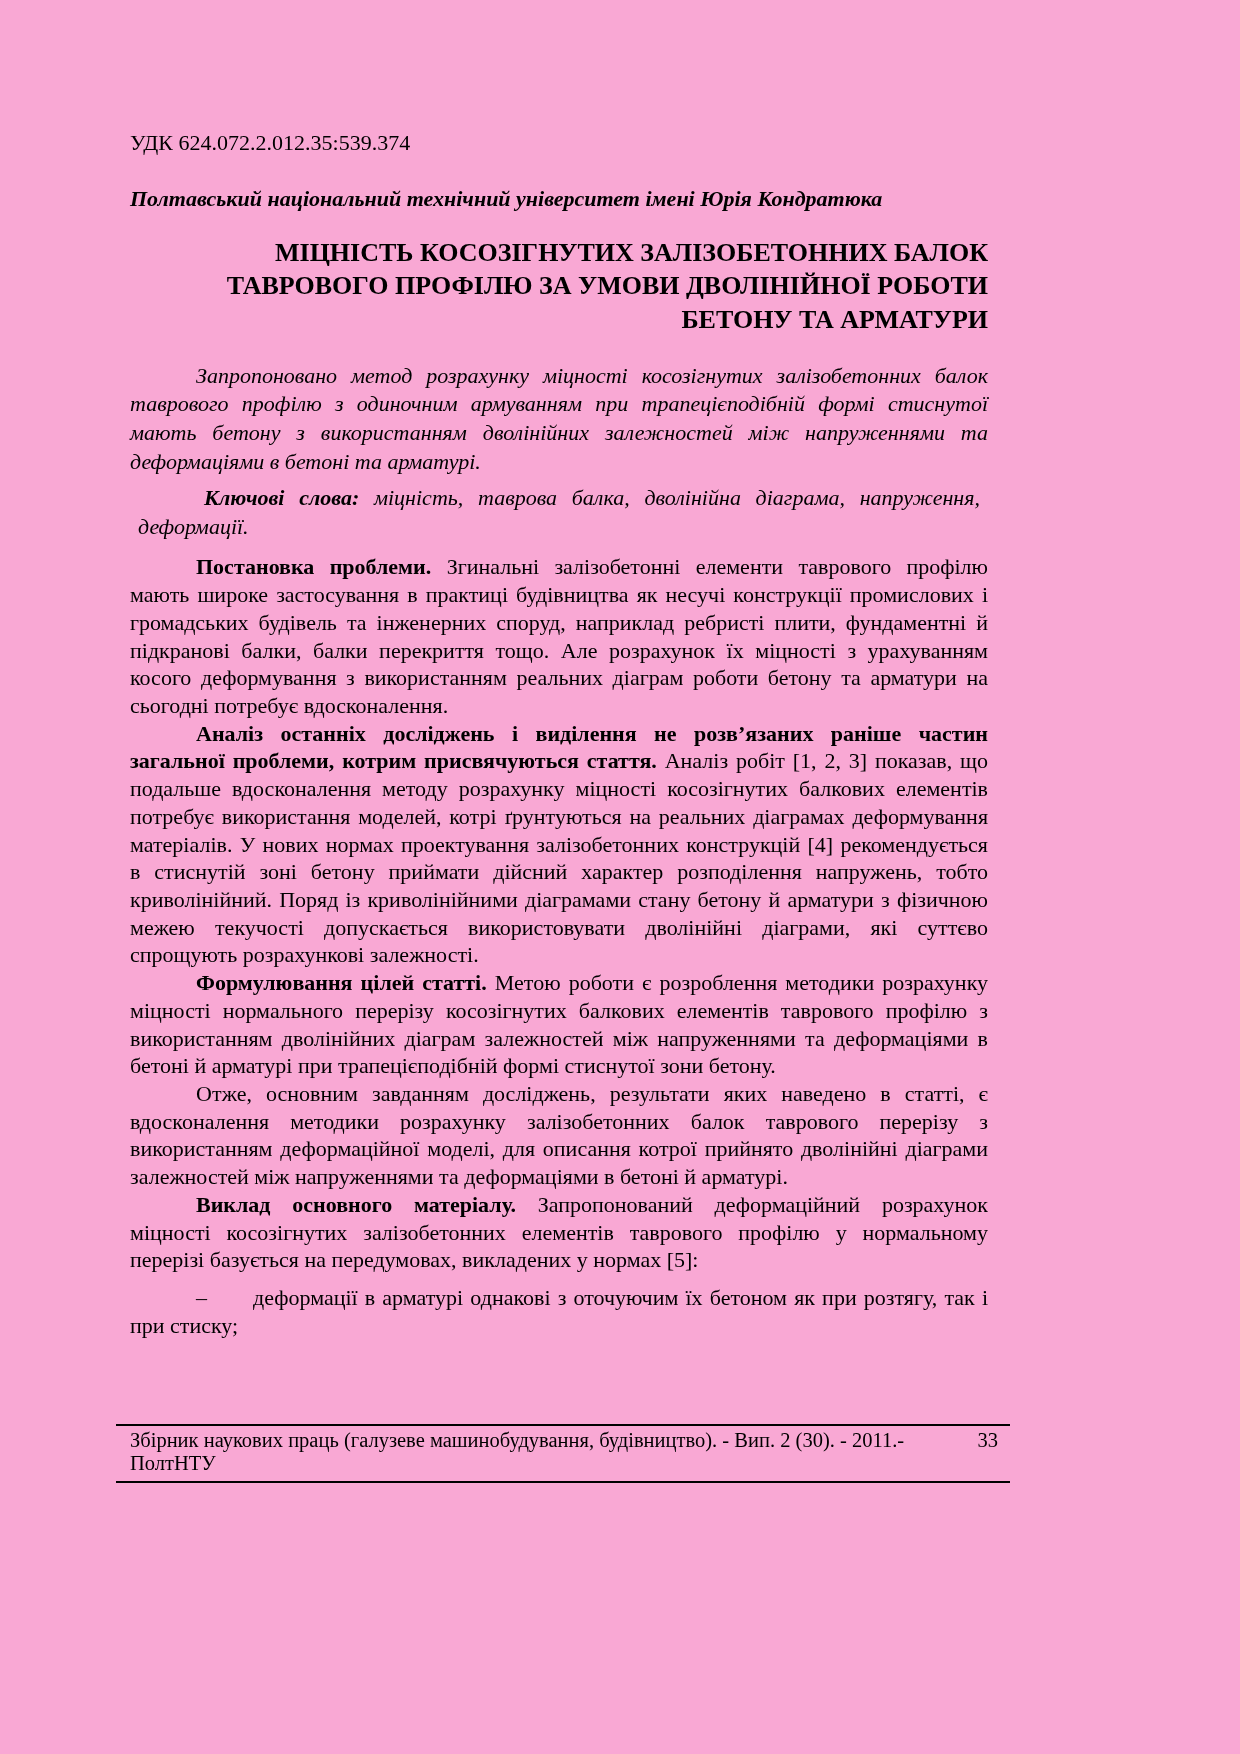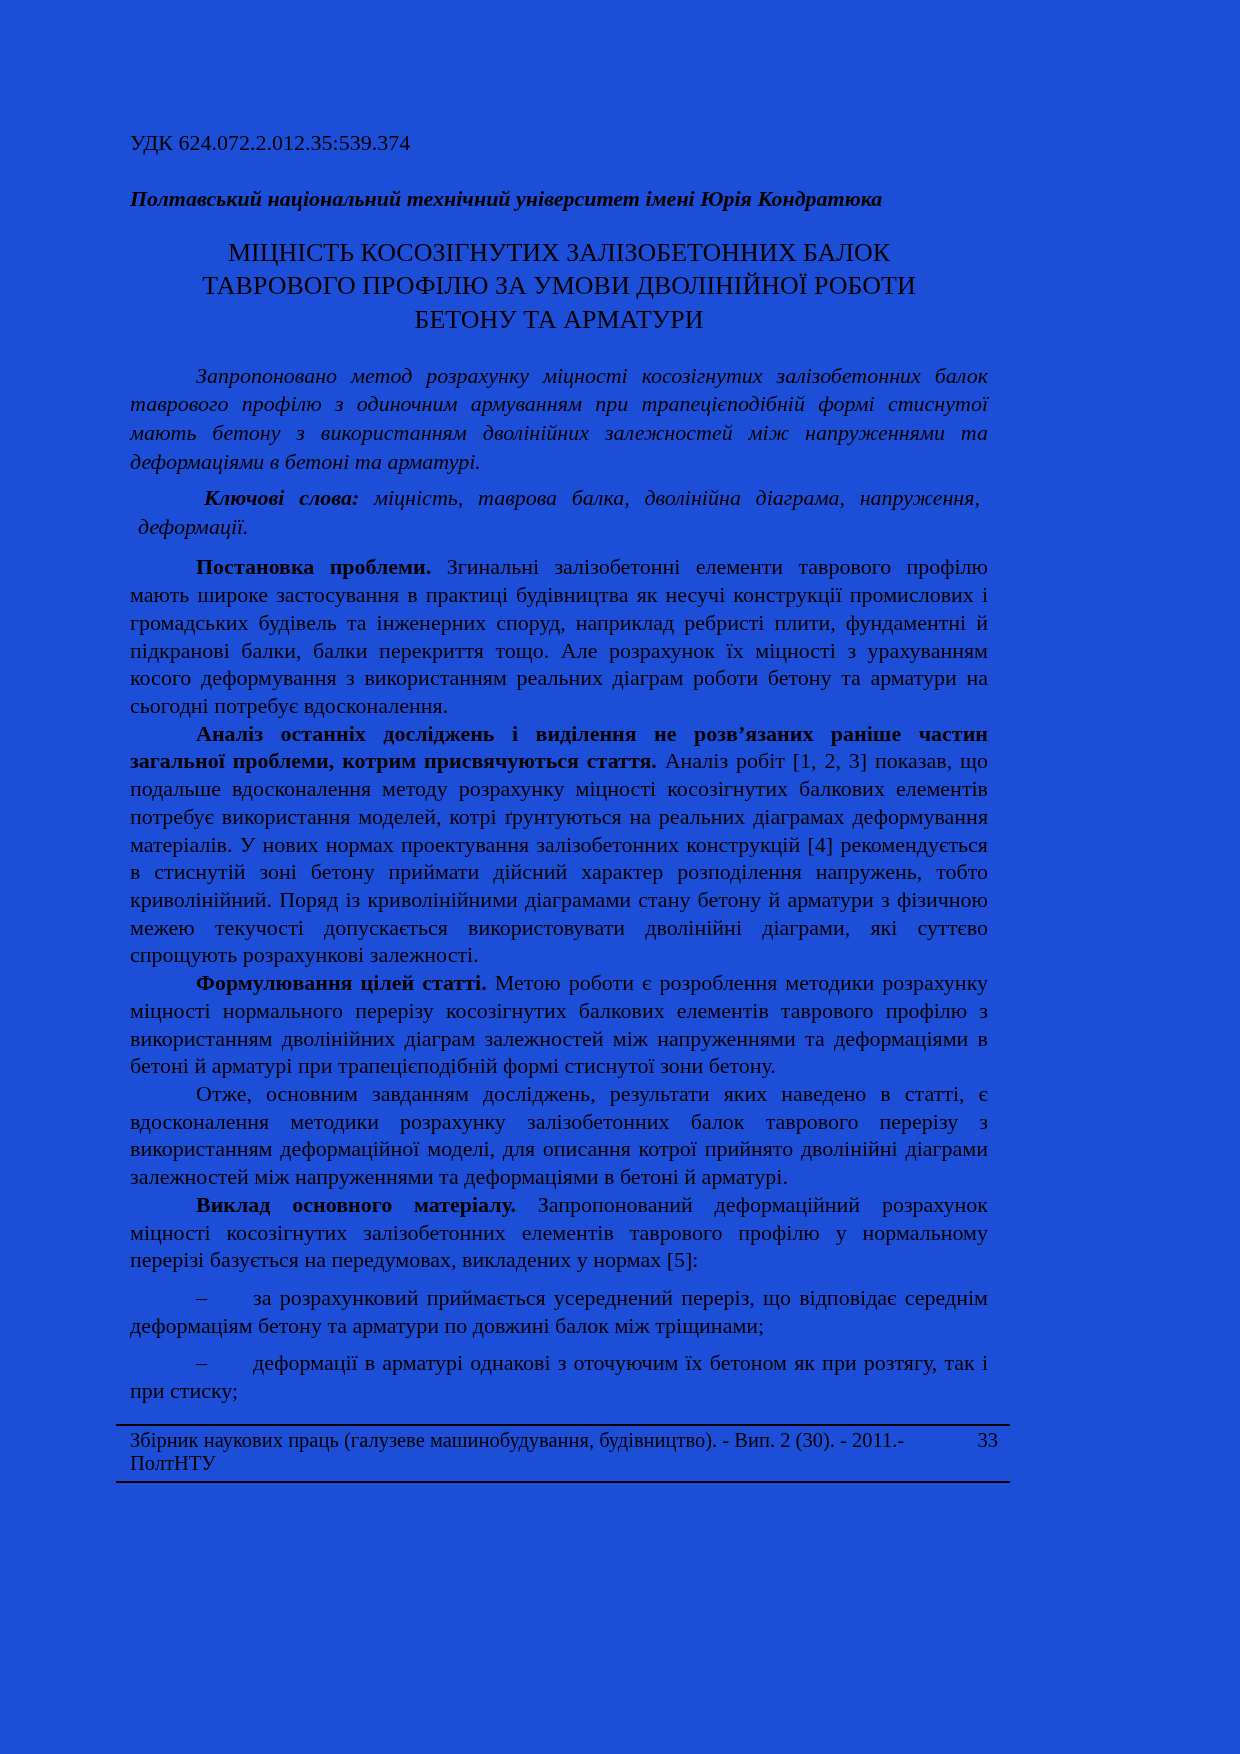--- a/index.html
+++ b/index.html
@@ -3,34 +3,34 @@
 <meta charset="utf-8">
 <title>Сторінка статті</title>
 <style>
   * { box-sizing: border-box; }
   html, body { margin: 0; padding: 0; background: #ffffff; }
   .page {
     position: relative;
     width: 1240px;
     height: 1754px;
     margin: 0 auto;
-    background: #1d4ed8;
+    background: #f9a8d4;
     color: #000000;
     font-family: "Liberation Serif", "DejaVu Serif", serif;
     font-size: 22px;
     padding: 130px 252px 0 130px;
     overflow: hidden;
   }
   .udc { margin: 0 0 30px 0; }
   .authors { font-weight: bold; margin: 0 0 28px 0; }
   .affiliation { font-weight: bold; font-style: italic; margin: 0 0 24px 0; }
   .title {
     font-size: 26px;
-    font-weight: normal;
-    text-align: center;
+    font-weight: bold;
+    text-align: right;
     line-height: 1.28;
     white-space: pre-line;
     margin: 16px 0 26px 0;
   }
   .abstract {
     font-style: italic;
     text-align: justify;
     text-indent: 66px;
     line-height: 1.3;
     margin: 0;
@@ -91,21 +91,20 @@
     <p class="par"><b class="lead">Постановка проблеми.</b> <span>Згинальні залізобетонні елементи таврового профілю мають широке застосування в практиці будівництва як несучі конструкції промислових і громадських будівель та інженерних споруд, наприклад ребристі плити, фундаментні й підкранові балки, балки перекриття тощо. Але розрахунок їх міцності з урахуванням косого деформування з використанням реальних діаграм роботи бетону та арматури на сьогодні потребує вдосконалення.</span></p>
 
     <p class="par"><b class="lead">Аналіз останніх досліджень і виділення не розв’язаних раніше частин загальної проблеми, котрим присвячуються стаття.</b> <span>Аналіз робіт [1, 2, 3] показав, що подальше вдосконалення методу розрахунку міцності косозігнутих балкових елементів потребує використання моделей, котрі ґрунтуються на реальних діаграмах деформування матеріалів. У нових нормах проектування залізобетонних конструкцій [4] рекомендується в стиснутій зоні бетону приймати дійсний характер розподілення напружень, тобто криволінійний. Поряд із криволінійними діаграмами стану бетону й арматури з фізичною межею текучості допускається використовувати дволінійні діаграми, які суттєво спрощують розрахункові залежності.</span></p>
 
     <p class="par"><b class="lead">Формулювання цілей статті.</b> <span>Метою роботи є розроблення методики розрахунку міцності нормального перерізу косозігнутих балкових елементів таврового профілю з використанням дволінійних діаграм залежностей між напруженнями та деформаціями в бетоні й арматурі при трапецієподібній формі стиснутої зони бетону.</span></p>
 
     <p class="par"><b class="lead"></b> <span>Отже, основним завданням досліджень, результати яких наведено в статті, є вдосконалення методики розрахунку залізобетонних балок таврового перерізу з використанням деформаційної моделі, для описання котрої прийнято дволінійні діаграми залежностей між напруженнями та деформаціями в бетоні й арматурі.</span></p>
 
     <p class="par"><b class="lead">Виклад основного матеріалу.</b> <span>Запропонований деформаційний розрахунок міцності косозігнутих залізобетонних елементів таврового профілю у нормальному перерізі базується на передумовах, викладених у нормах [5]:</span></p>
 
-    <p class="par li"><span class="li-marker">–</span><span>за розрахунковий приймається усереднений переріз, що відповідає середнім деформаціям бетону та арматури по довжині балок між тріщинами;</span></p>
 
     <p class="par li"><span class="li-marker">–</span><span>деформації в арматурі однакові з оточуючим їх бетоном як при розтягу, так і при стиску;</span></p>
 
 
   </div>
 
   <div class="footer">
     <span>Збірник наукових праць (галузеве машинобудування, будівництво). - Вип. 2 (30). - 2011.-ПолтНТУ</span>
     <span class="pageno">33</span>
   </div>

